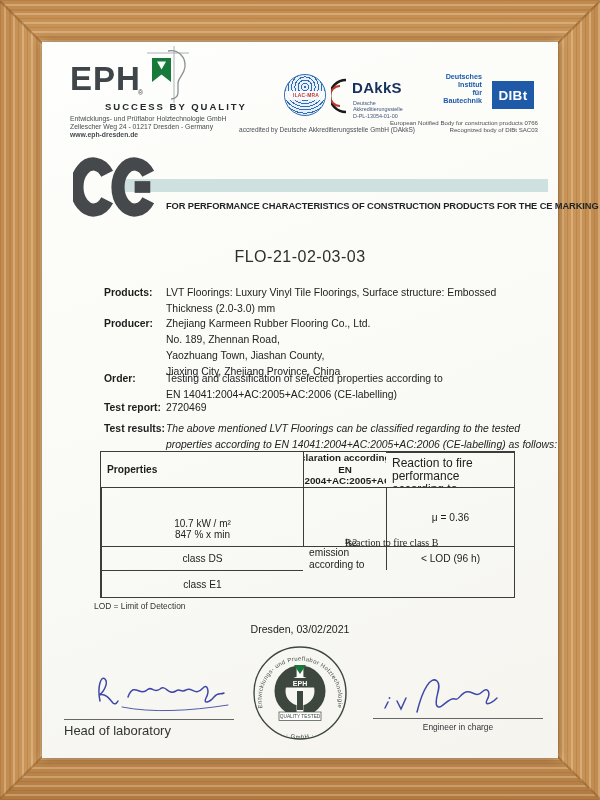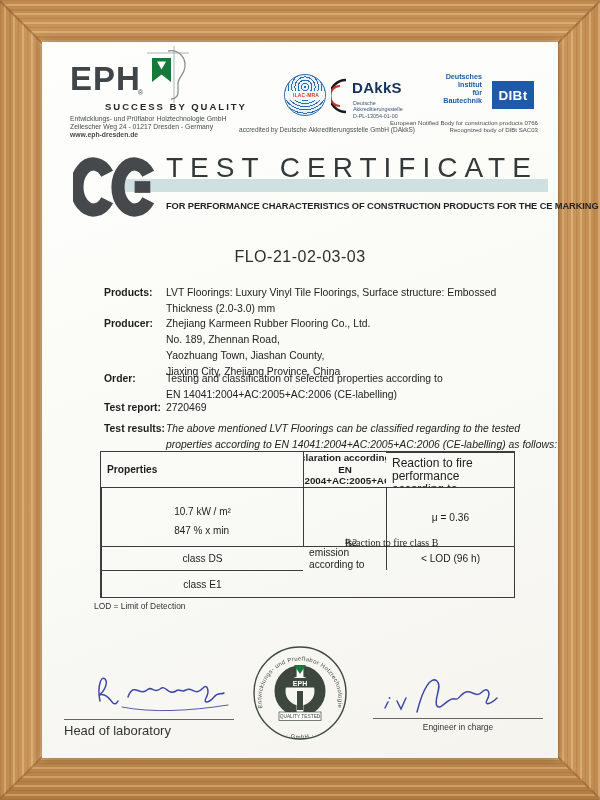--- a/index.html
+++ b/index.html
@@ -85,21 +85,21 @@
   .c0{border-left:none;} .r0{border-top:none;}
   .th{font-weight:700;}
   .cell-pad{padding:4px 6px;}
   .center{display:flex;align-items:center;justify-content:center;text-align:center;}
   .bottom{display:flex;flex-direction:column;justify-content:flex-end;align-items:center;text-align:center;}
   .vmid{display:flex;flex-direction:column;justify-content:center;}
   .hdr-props{display:flex;align-items:center;padding:0 6px;}
   .hdr-decl{font-size:9.8px;line-height:11.5px;padding-top:0;}
   .props-block{position:static;font-size:12px;line-height:13px;}
   .props-items{position:static;font-size:10px;line-height:11.2px;margin-top:5px;}
-  .res-fire{position:static;font-size:10px;line-height:19px;padding-bottom:6px;text-align:left;}
+  .res-fire{position:static;font-size:10px;line-height:11px;padding-bottom:6px;text-align:center;}
   .decl-fire{padding-bottom:9px;font-size:10px;font-family:Liberation Serif, serif;}
   .decl-fire sub{font-size:7px;}
   .props-line{position:static;font-size:10.2px;}
   .props-two{position:static;font-size:10.2px;line-height:11.5px;padding:16px 6px;}
 
   .lod-note{left:52px;top:559px;font-size:8.4px;color:#333;}
   .place-date{left:0;top:581px;width:516px;text-align:center;font-size:10.6px;color:#222;}
 
   .stamp{left:206px;top:599px;}
 
@@ -165,21 +165,20 @@
     </div>
     <div class="dibt-cap pre">European Notified Body for construction products 0766
 Recognized body of DIBt SAC03</div>
 
     <div class="title-band"></div>
     <svg class="ce-mark" width="90" height="62" viewBox="0 0 92 62">
       <path d="M34.9,17.5 A17,23.5 0 1 0 34.9,44.5" fill="none" stroke="#45494c" stroke-width="13.5"></path>
       <path d="M76.9,17.5 A17,23.5 0 1 0 76.9,44.5" fill="none" stroke="#45494c" stroke-width="13.5"></path>
       <line x1="63" y1="31" x2="79" y2="31" stroke="#45494c" stroke-width="12"></line>
     </svg>
-    <div class="title-heading">TEST CERTIFICATE</div>
     <div class="title-sub">FOR PERFORMANCE CHARACTERISTICS OF CONSTRUCTION PRODUCTS FOR THE CE MARKING</div>
 
     <div class="cert-number">FLO-21-02-03-03</div>
 
     <div class="sec-label y-products">Products:</div>
     <div class="sec-value y-products pre">LVT Floorings: Luxury Vinyl Tile Floorings, Surface structure: Embossed
 Thickness (2.0-3.0) mm</div>
 
     <div class="sec-label y-producer">Producer:</div>
     <div class="sec-value y-producer pre">Zhejiang Karmeen Rubber Flooring Co., Ltd.
@@ -227,20 +226,21 @@
 
       <div class="tc c0 vmid">
         <span class="props-two pre">Formaldehyde emission
 according to EN 717-1:2005</span>
       </div>
       <div class="tc center">&lt; LOD (96 h)</div>
       <div class="tc center">class E1</div>
     </div>
 
     <div class="lod-note">LOD = Limit of Detection</div>
+    <div class="place-date">Dresden, 03/02/2021</div>
 
     <svg class="stamp" width="104" height="104" viewBox="0 0 104 104">
       <circle cx="52" cy="52" r="46" fill="none" stroke="#3d473d" stroke-width="1.4"></circle>
       <defs>
         <path id="arcTop" d="M17.1,74.3 A38.5,38.5 0 1 1 86.9,74.3"></path>
         <path id="arcBottom" d="M20,81 A38.5,38.5 0 0 0 84,81"></path>
       </defs>
       <text font-size="5.9" fill="#3d473d" letter-spacing="0.4">
         <textPath href="#arcTop" startOffset="50%" text-anchor="middle">Entwicklungs- und Prueflabor Holztechnologie</textPath>
       </text>

